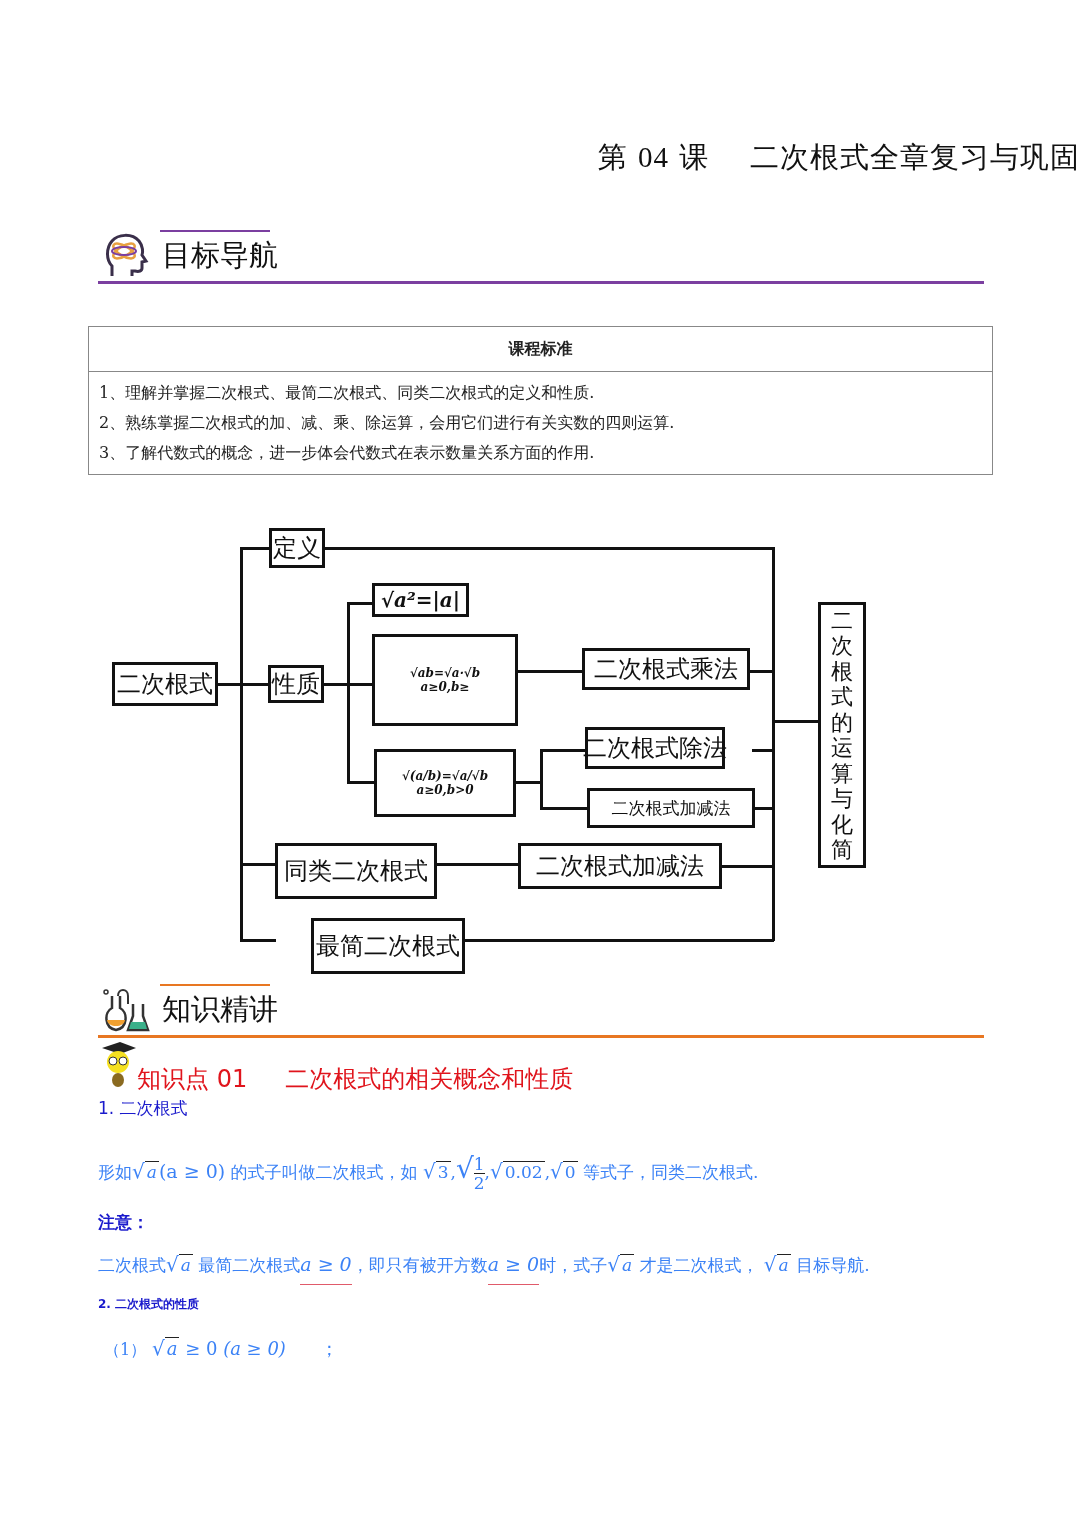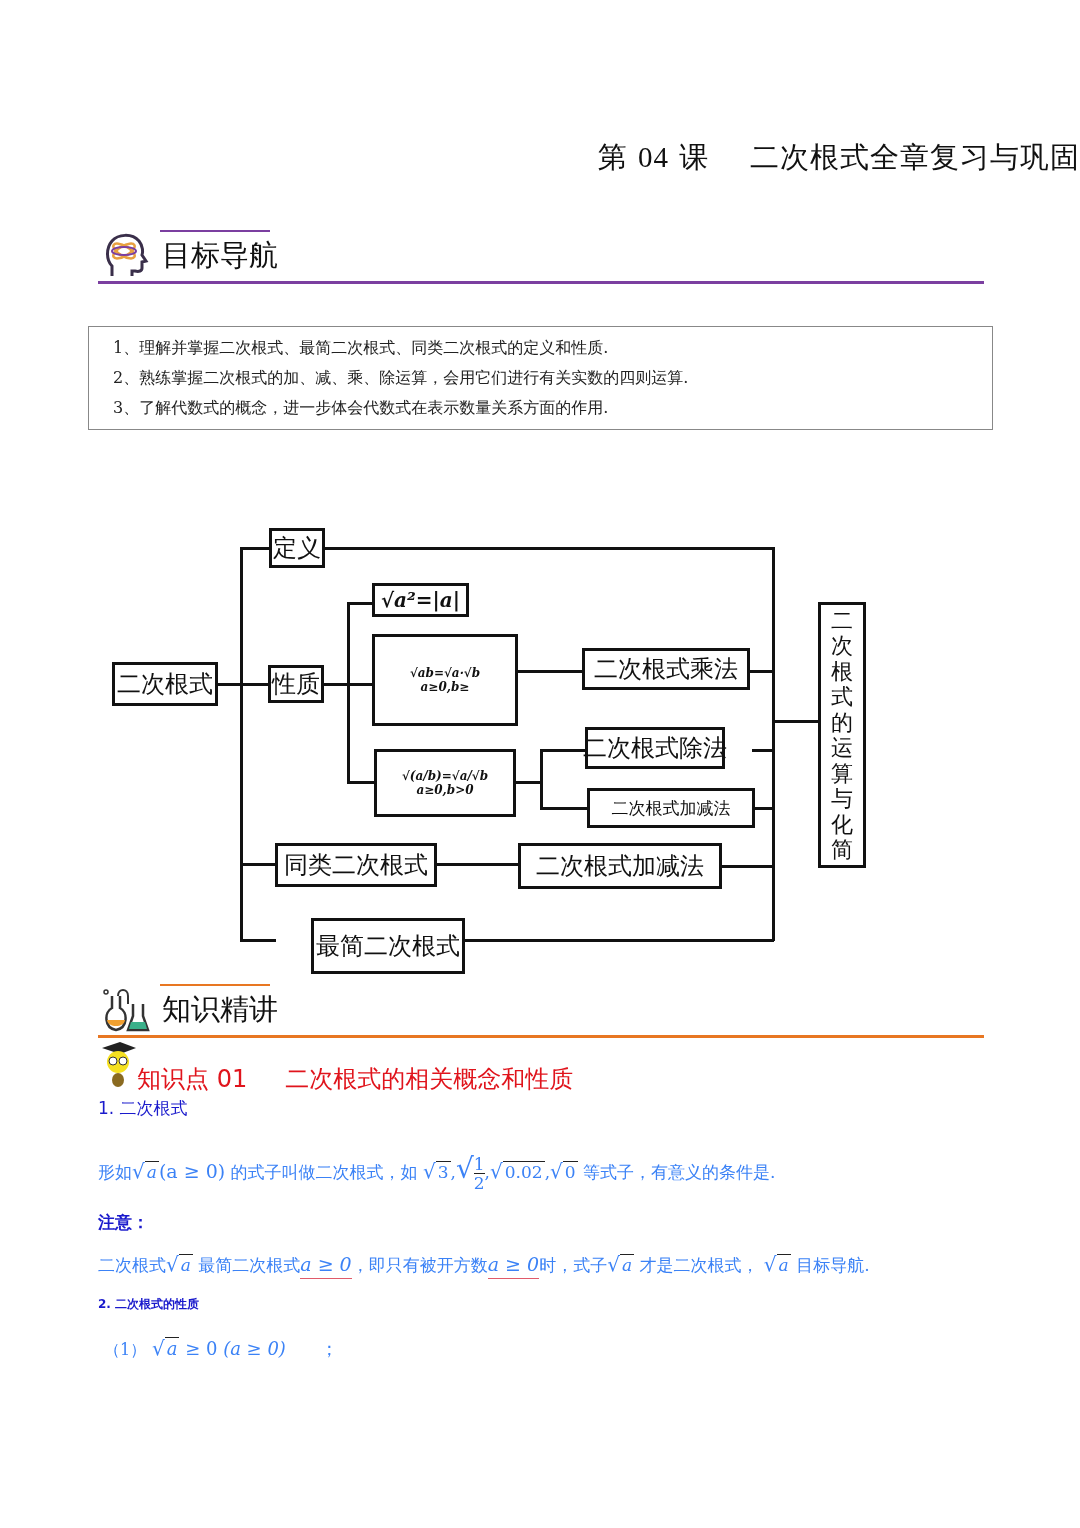--- a/index.html
+++ b/index.html
@@ -13,32 +13,32 @@
   .sec-head .topline { position:absolute; left:62px; top:6px; width:110px; height:2px; }
   .sec-head .label { position:absolute; left:64px; top:12px; font-size:29px;
            font-family:"DejaVu Sans","Liberation Sans",sans-serif; color:#111; }
   .sec-head .bottomline { position:absolute; left:0; bottom:0; width:886px; height:3px; }
   .sec-head .icon { position:absolute; left:4px; top:6px; width:48px; height:50px; }
   table.std { position:absolute; left:88px; top:326px; width:905px; border-collapse:collapse;
               font-size:16px; }
   table.std td, table.std th { border:1.5px solid #888; }
   table.std th { height:42px; font-weight:bold; font-size:16px;
                  font-family:"DejaVu Sans","Liberation Sans",sans-serif; }
-  table.std td { padding:6px 24px; line-height:30px; }
+  table.std td { padding:6px 10px; line-height:30px; }
   .box { position:absolute; border:3px solid #111; background:#fff; box-sizing:border-box;
          display:flex; align-items:center; justify-content:center; font-size:24px;
          font-family:"DejaVu Serif","Liberation Serif",serif; color:#111; white-space:nowrap; }
   .ln { position:absolute; background:#111; }
   .kp-title { left:137px; top:1063px; font-size:24px; color:#e0141c;
               font-family:"DejaVu Sans","Liberation Sans",sans-serif; }
   .blue { color:#1a1acc; font-family:"DejaVu Sans","Liberation Sans",sans-serif; font-weight:bold; }
   .para { font-size:17px; color:#3b82f6; }
   .rt { display:inline-block; border-top:1.5px solid #222; padding:0 2px; font-style:italic; }
   .rad { font-size:20px; }
-  .ul { border-bottom:1.5px solid #e05a6a; padding-bottom:3px; }
+  .ul { border-bottom:1.5px solid #e05a6a; padding-bottom:9px; }
   .frac { display:inline-flex; flex-direction:column; vertical-align:middle; text-align:center; line-height:18px; }
   .frac span:first-child { border-bottom:1px solid #222; }
 </style>
 </head>
 <body>
 
 <div class="abs title">
   <span>第</span>
   <span class="num">04</span>
   <span>课</span>
@@ -53,20 +53,23 @@
     <ellipse cx="22" cy="21" rx="12" ry="5" fill="none" stroke="#e8a040" stroke-width="2.5" transform="rotate(-30 22 21)"></ellipse>
     <ellipse cx="22" cy="21" rx="12" ry="4" fill="none" stroke="#7b3fa0" stroke-width="2"></ellipse>
   </svg>
   <div class="topline" style="background:#7b3fa0;"></div>
   <div class="label">目标导航</div>
   <div class="bottomline" style="background:#7b3fa0;"></div>
 </div>
 
 <table class="std">
   <tbody>
+      <tr>
+        <th>课程标准</th>
+      </tr>
   <tr>
         <td>
     <div>1、理解并掌握二次根式、最简二次根式、同类二次根式的定义和性质.</div>
     <div>2、熟练掌握二次根式的加、减、乘、除运算，会用它们进行有关实数的四则运算.</div>
     <div>3、了解代数式的概念，进一步体会代数式在表示数量关系方面的作用.</div>
   </td>
       </tr>
 </tbody>
   </table>
 
@@ -104,21 +107,21 @@
     <span>√ab=√a·√b</span>
     <span>a≥0,b≥</span>
   </div>
   <div class="box" style="left:374px;top:749px;width:142px;height:68px;flex-direction:column;font-size:12px;font-style:italic;font-weight:bold;">
     <span>√(a/b)=√a/√b</span>
     <span>a≥0,b&gt;0</span>
   </div>
   <div class="box" style="left:582px;top:648px;width:168px;height:42px;">二次根式乘法</div>
   <div class="box" style="left:585px;top:727px;width:140px;height:42px;">二次根式除法</div>
   <div class="box" style="left:587px;top:788px;width:168px;height:40px;font-size:17px;">二次根式加减法</div>
-  <div class="box" style="left:275px;top:843px;width:162px;height:44px;">同类二次根式</div>
+  <div class="box" style="left:275px;top:843px;width:162px;height:56px;">同类二次根式</div>
   <div class="box" style="left:518px;top:843px;width:204px;height:46px;">二次根式加减法</div>
   <div class="box" style="left:275px;top:918px;width:154px;height:56px;margin-left:36px;">最简二次根式</div>
   <div class="box" style="left:818px;top:602px;width:48px;height:266px;flex-direction:column;font-size:22px;line-height:25.5px;">
     <span>二</span>
       <span>次</span>
       <span>根</span>
       <span>式</span>
       <span>的</span>
       <span>运</span>
       <span>算</span>
@@ -157,21 +160,21 @@
 
 <div class="abs blue" style="left:98px;top:1097px;font-size:17px;font-weight:normal;">1.  二次根式</div>
 
 <div class="abs para" style="left:98px;top:1152px;white-space:nowrap;">
   <span>形如</span><span class="rad">√</span><span class="rt">a</span><span style="font-size:19px;">(a ≥ 0)</span>
   <span>的式子叫做二次根式，如</span>
   <span class="rad">√</span><span class="rt" style="font-style:normal;">3</span>,<span class="rad" style="font-size:28px;">√</span><span class="frac">
       <span>1</span>
       <span>2</span>
     </span>,<span class="rad">√</span><span class="rt" style="font-style:normal;">0.02</span>,<span class="rad">√</span><span class="rt" style="font-style:normal;">0</span>
-  <span>等式子，有意义的条件是.</span>
+  <span>等式子，同类二次根式.</span>
 </div>
 
 <div class="abs blue" style="left:98px;top:1211px;font-size:17px;">注意：</div>
 
 <div class="abs para" style="left:98px;top:1252px;white-space:nowrap;">
   <span>二次根式</span><span class="rad">√</span><span class="rt" style="border-top:1.5px solid #222;">a</span>
   <span>最简二次根式</span><span class="ul" style="font-style:italic;font-size:19px;">a ≥ 0</span><span>，即只有被开方数</span><span class="ul" style="font-style:italic;font-size:19px;">a ≥ 0</span><span>时，式子</span><span class="rad">√</span><span class="rt">a</span>
   <span>才是二次根式，</span>
   <span class="rad">√</span><span class="rt">a</span>
   <span>目标导航.</span>

